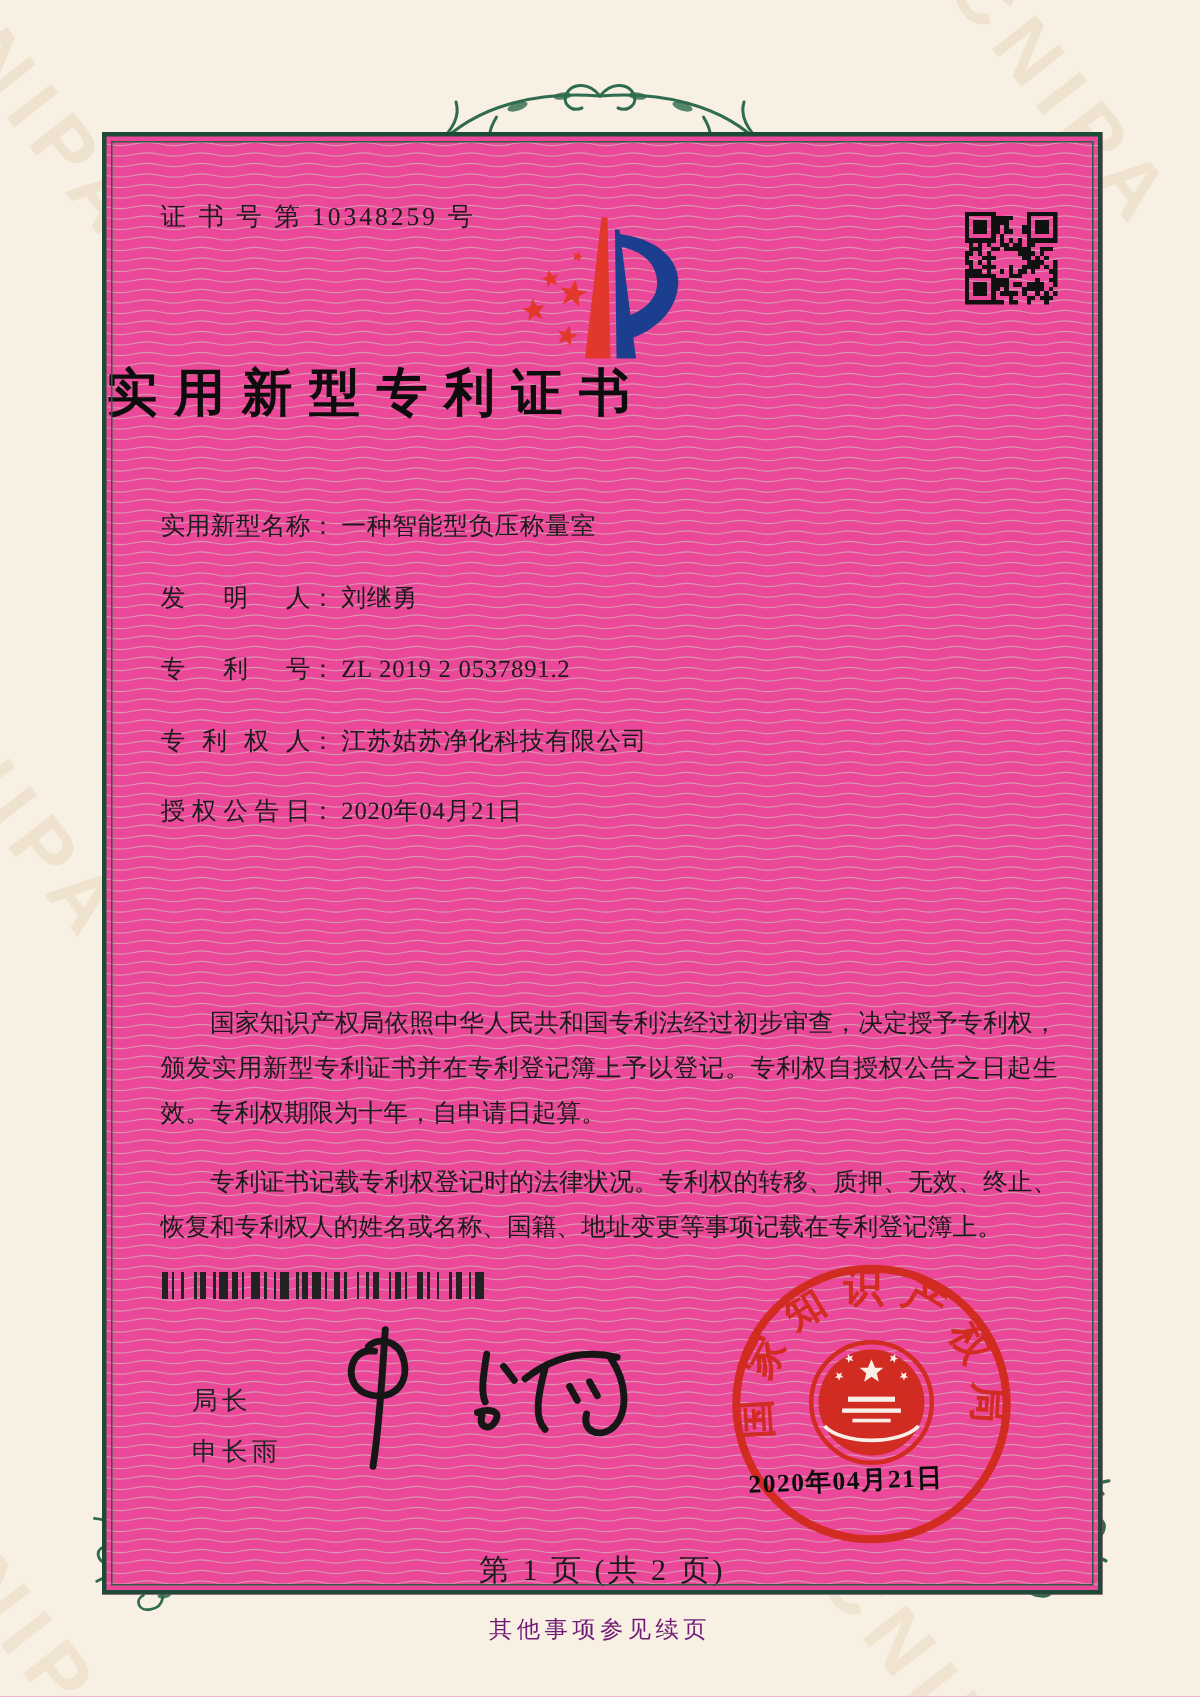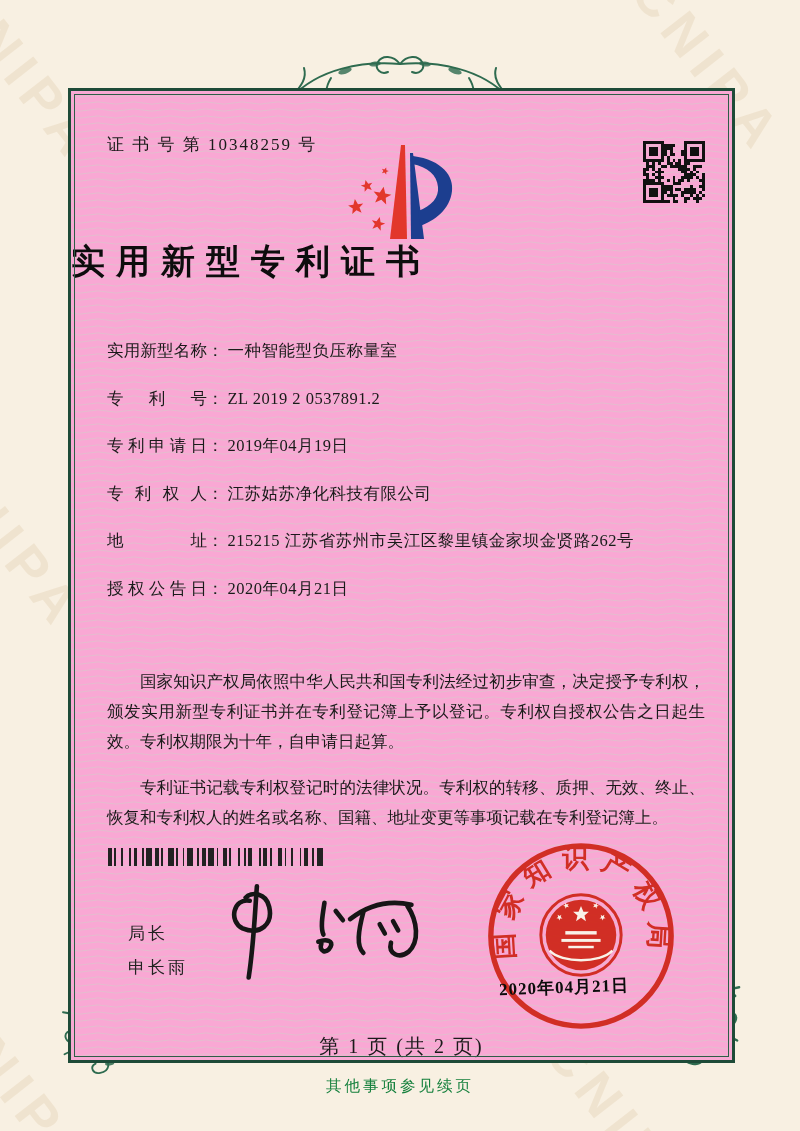--- a/index.html
+++ b/index.html
@@ -12,21 +12,21 @@
   
   .wm{
     position:absolute; font-family:"Liberation Sans",sans-serif;
     font-weight:bold; font-size:54px; letter-spacing:9px;
     color:#e9d9c0; opacity:.55; transform:rotate(52deg);
     transform-origin:left top; pointer-events:none; white-space:nowrap;
   }
   
   .frame{
     position:absolute; left:68px; top:88px; width:661px; height:969px;
-    border:3px solid #1e4b38; background:#f9a8d4;
+    border:3px solid #1e4b38; background:#ec4899;
   }
   .frame::before{
     content:""; position:absolute; inset:3px;
     border:1px solid #2e5c47; pointer-events:none; z-index:3;
   }
   .waves{position:absolute; inset:0; z-index:0;}
   .cert-no{
     position:absolute; left:36px; top:42px; z-index:2;
     font-size:17px; letter-spacing:2px;
   }
@@ -62,21 +62,21 @@
     position:absolute; left:428px; top:884px; width:180px; z-index:5;
     font-size:17px; font-weight:600; letter-spacing:1px; color:#0c0c0c;
     transform:rotate(-2deg); white-space:nowrap;
   }
   .page-info{
     position:absolute; left:0; top:942px; width:100%; z-index:2;
     text-align:center; font-size:20px; letter-spacing:2px;
   }
   .footer-note{
     position:absolute; left:0; top:1076px; width:100%;
-    text-align:center; font-size:15.5px; letter-spacing:3px; color:#15803d;
+    text-align:center; font-size:15.5px; letter-spacing:3px; color:#701a75;
   }
   .ornament{position:absolute; pointer-events:none;}
   .orn-top{left:283px; top:54px;}
   .orn-bl{left:50px; top:1006px;}
   .orn-br{left:652px; top:982px;}
 </style>
 </head>
 <body>
 
 <div class="page">
@@ -533,30 +533,27 @@
         <rect x="53.142857142857146" y="59.04761904761905" width="2.9523809523809526" height="2.9523809523809526" fill="#111"></rect>
       </svg>
 
     <div class="title">实用新型专利证书</div>
 
     <div class="fields">
       <div class="field-row">
         <span class="field-label">实用新型名称</span><span class="field-colon">：</span><span class="field-value">一种智能型负压称量室</span>
       </div>
       <div class="field-row">
+        <span class="field-label">发明人</span><span class="field-colon">：</span><span class="field-value">刘继勇</span>
+      </div>
+      <div class="field-row">
         <span class="field-label">专利号</span><span class="field-colon">：</span><span class="field-value">ZL 2019 2 0537891.2</span>
       </div>
       <div class="field-row">
-        <span class="field-label">专利申请日</span><span class="field-colon">：</span><span class="field-value">2019年04月19日</span>
-      </div>
-      <div class="field-row">
         <span class="field-label">专利权人</span><span class="field-colon">：</span><span class="field-value">江苏姑苏净化科技有限公司</span>
-      </div>
-      <div class="field-row">
-        <span class="field-label">地址</span><span class="field-colon">：</span><span class="field-value">215215 江苏省苏州市吴江区黎里镇金家坝金贤路262号</span>
       </div>
       <div class="field-row">
         <span class="field-label">授权公告日</span><span class="field-colon">：</span><span class="field-value">2020年04月21日</span>
       </div>
     </div>
 
     <div class="body-text">
       <p>国家知识产权局依照中华人民共和国专利法经过初步审查，决定授予专利权，颁发实用新型专利证书并在专利登记簿上予以登记。专利权自授权公告之日起生效。专利权期限为十年，自申请日起算。</p>
       <p>专利证书记载专利权登记时的法律状况。专利权的转移、质押、无效、终止、恢复和专利权人的姓名或名称、国籍、地址变更等事项记载在专利登记簿上。</p>
     </div>

